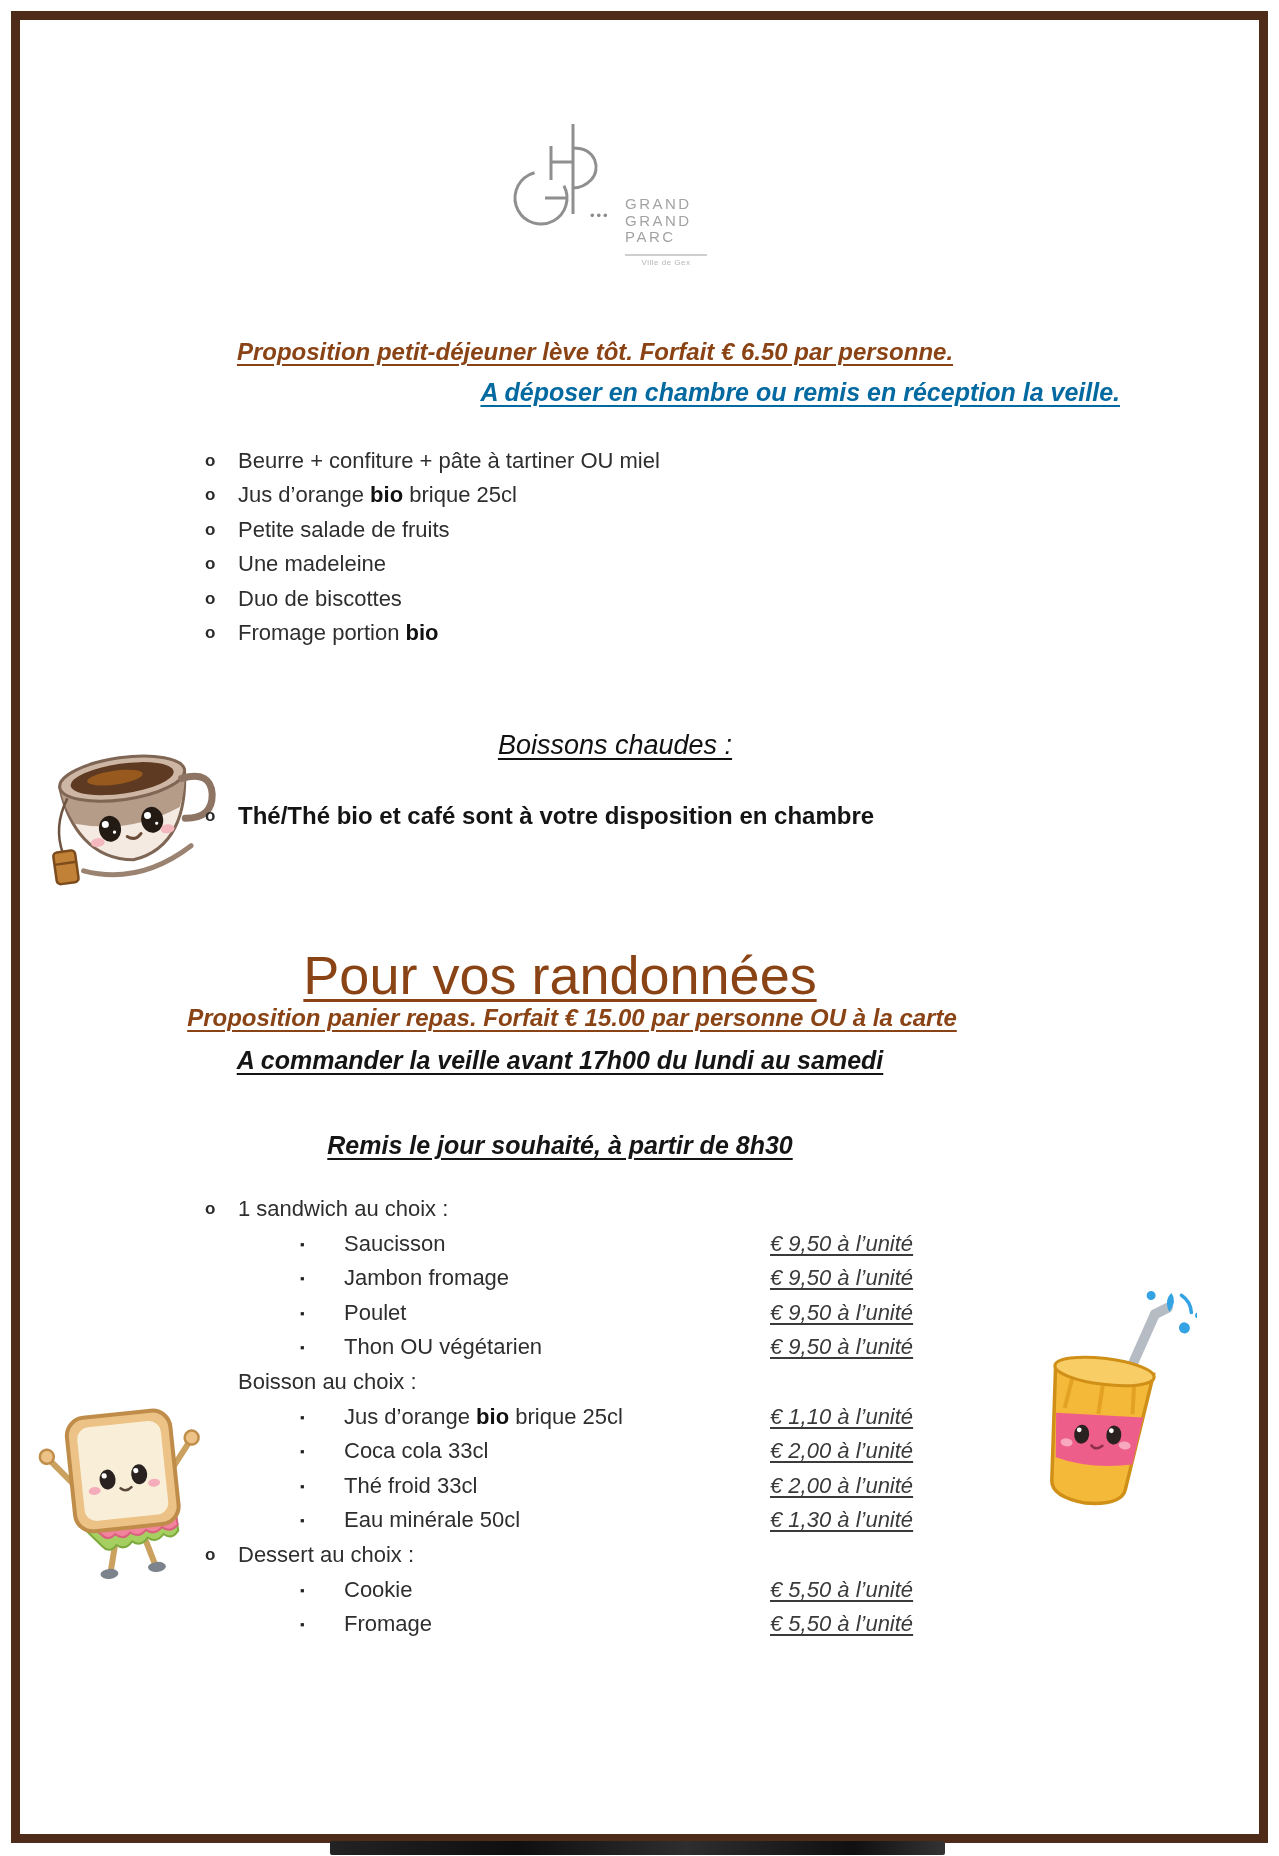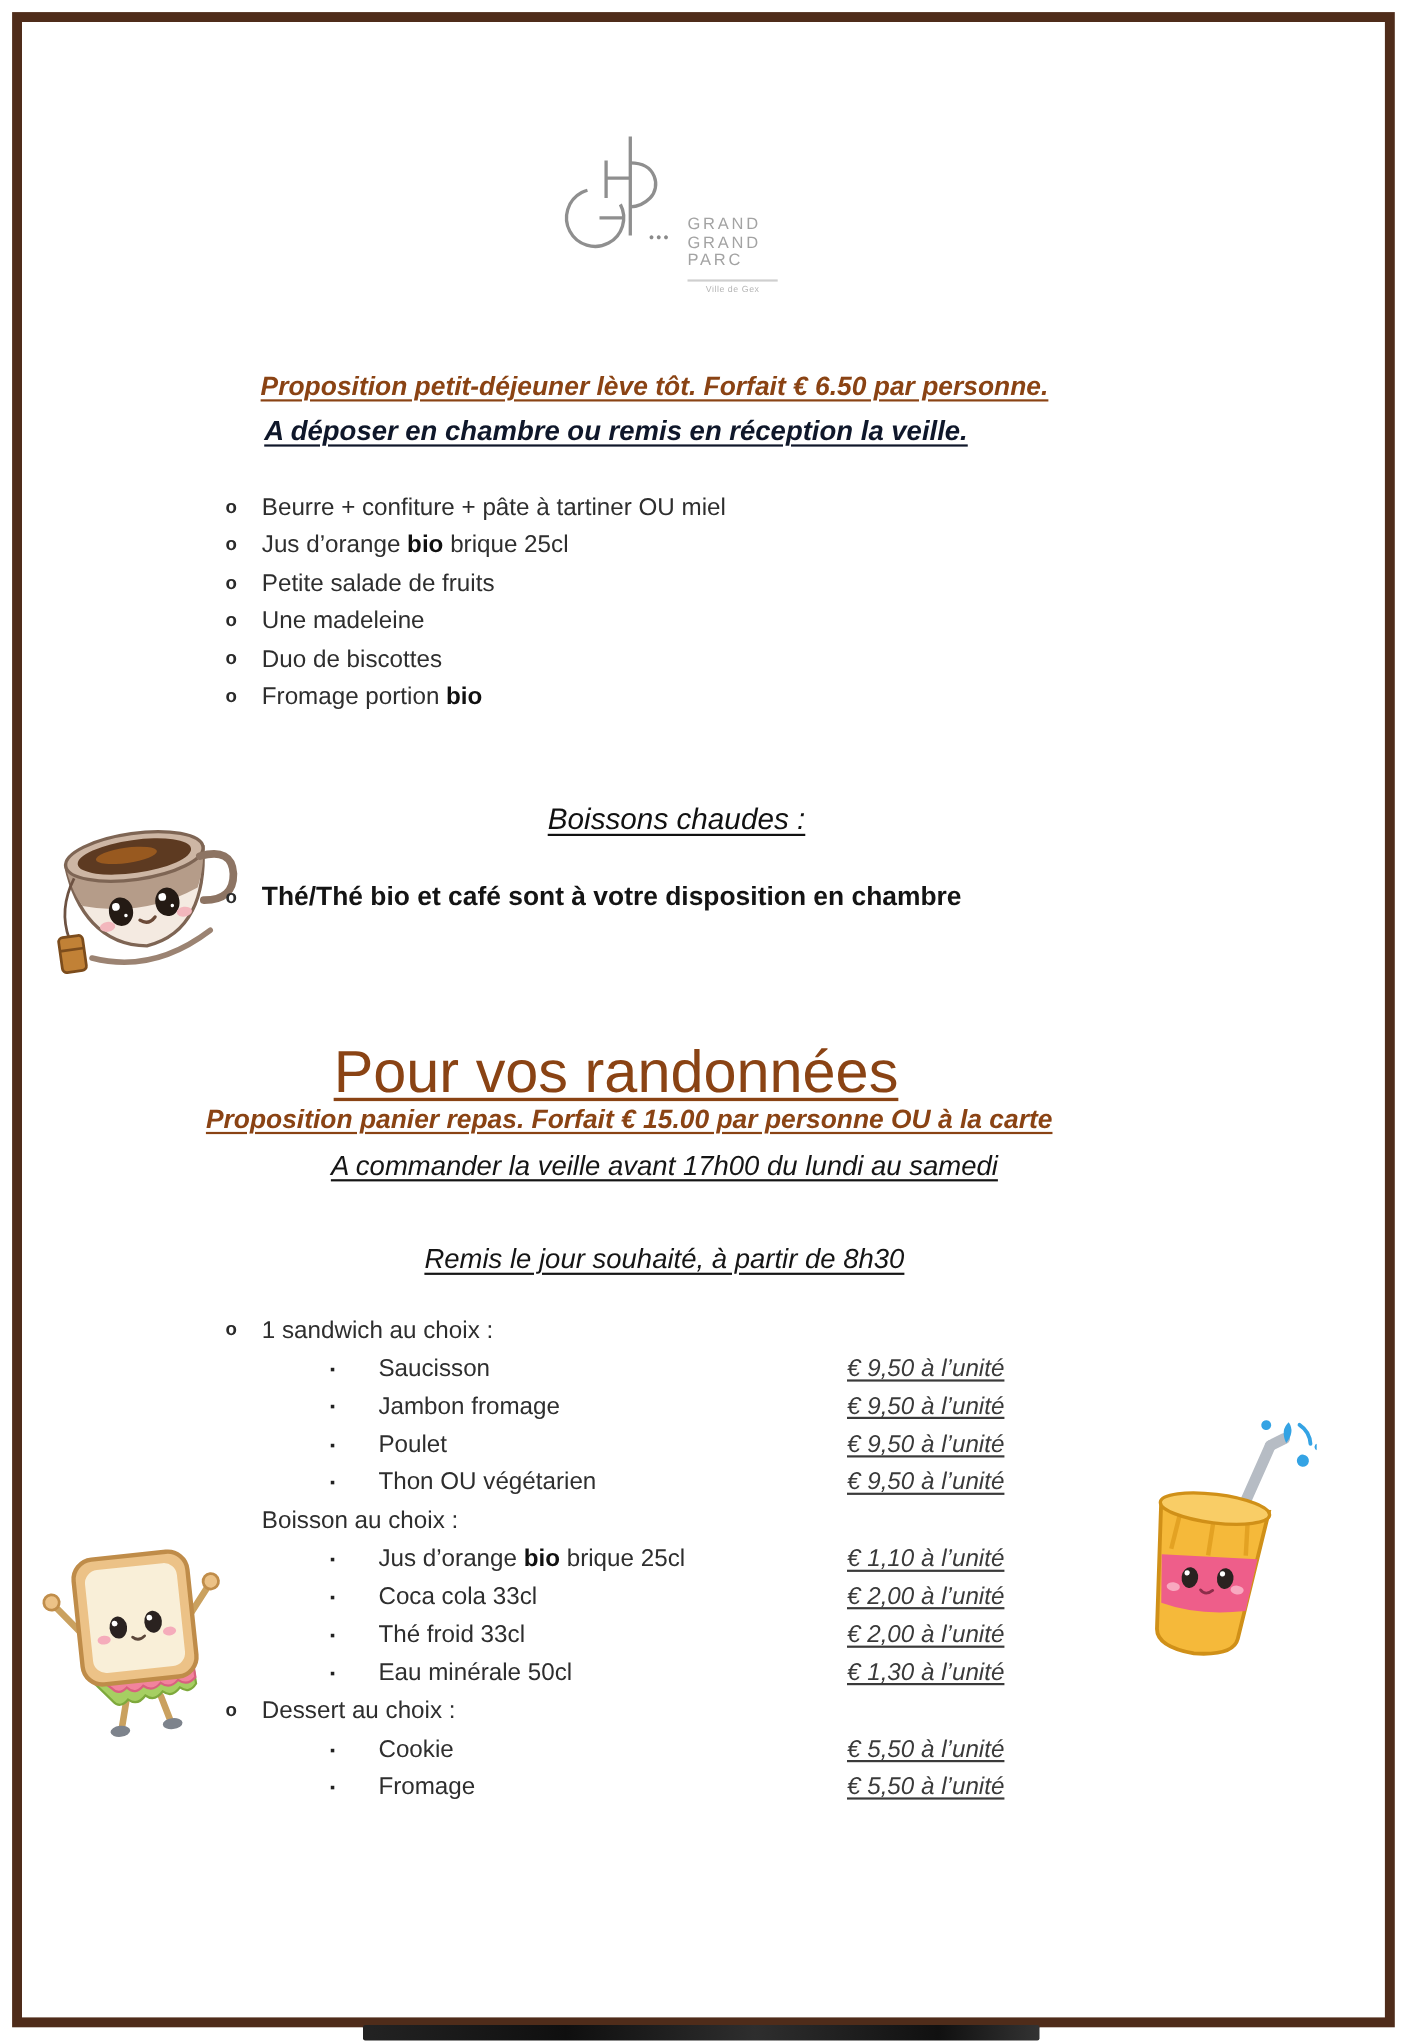--- a/index.html
+++ b/index.html
@@ -4,30 +4,30 @@
 <style>
   html,body{margin:0;padding:0;background:#ffffff;}
   .page{position:relative;width:1279px;height:1856px;background:#ffffff;overflow:hidden;
         font-family:"Liberation Sans",sans-serif;color:#1d1d1d;}
   .frame{position:absolute;left:11px;top:11px;right:11px;bottom:13px;border:9px solid #4f2c1a;}
 
   
   .c{position:absolute;left:0;width:1120px;text-align:center;white-space:nowrap;}
   .bk-title{top:338px;font-size:24px;font-weight:bold;font-style:italic;color:#8a4314;
             text-decoration:underline;text-decoration-thickness:2px;text-underline-offset:4px;margin-left:35px;}
-  .bk-sub{top:378px;font-size:25px;font-weight:bold;font-style:italic;color:#0f172a;
-          text-decoration:underline;text-decoration-thickness:2px;text-underline-offset:4px;}
+  .bk-sub{top:378px;font-size:25px;font-weight:bold;font-style:italic;color:#0369a1;
+          text-decoration:underline;text-decoration-thickness:2px;text-underline-offset:4px;text-align:right;}
   .hot-h{top:730px;width:1230px;font-size:27px;font-weight:normal;font-style:italic;color:#111;
          text-decoration:underline;text-decoration-thickness:2px;text-underline-offset:4px;}
   .pc-h1{top:944px;font-size:54px;font-weight:400;color:#8a4314;
          text-decoration:underline;text-decoration-thickness:3px;text-underline-offset:5px;}
   .pc-title{top:1004px;font-size:24px;font-weight:bold;font-style:italic;color:#8a4314;
             text-decoration:underline;text-decoration-thickness:2px;text-underline-offset:4px;margin-left:12px;}
-  .ol{font-size:25px;font-weight:normal;font-style:italic;color:#151515;
-      text-decoration:underline;text-decoration-thickness:2px;text-underline-offset:4px;padding-left:44px;}
+  .ol{font-size:25px;font-weight:bold;font-style:italic;color:#151515;
+      text-decoration:underline;text-decoration-thickness:2px;text-underline-offset:4px;}
   .ol0{top:1046px}.ol1{top:1088px}.ol2{top:1131px}
 
   
   .logo{position:absolute;left:493px;top:116px;width:240px;height:170px;}
   .logo .monogram{position:absolute;left:2px;top:6px;}
   .logo .dots{position:absolute;left:97px;top:92px;font-size:13px;letter-spacing:2px;color:#8a8a8a;}
   .lname{position:absolute;left:132px;top:80px;font-size:15px;line-height:16.5px;
          letter-spacing:2.5px;color:#a3a3a3;}
   .lrule{position:absolute;left:132px;top:138px;width:82px;height:1.5px;background:#cfcfcf;}
   .ltag{position:absolute;left:132px;top:142px;width:82px;text-align:center;font-size:8px;

